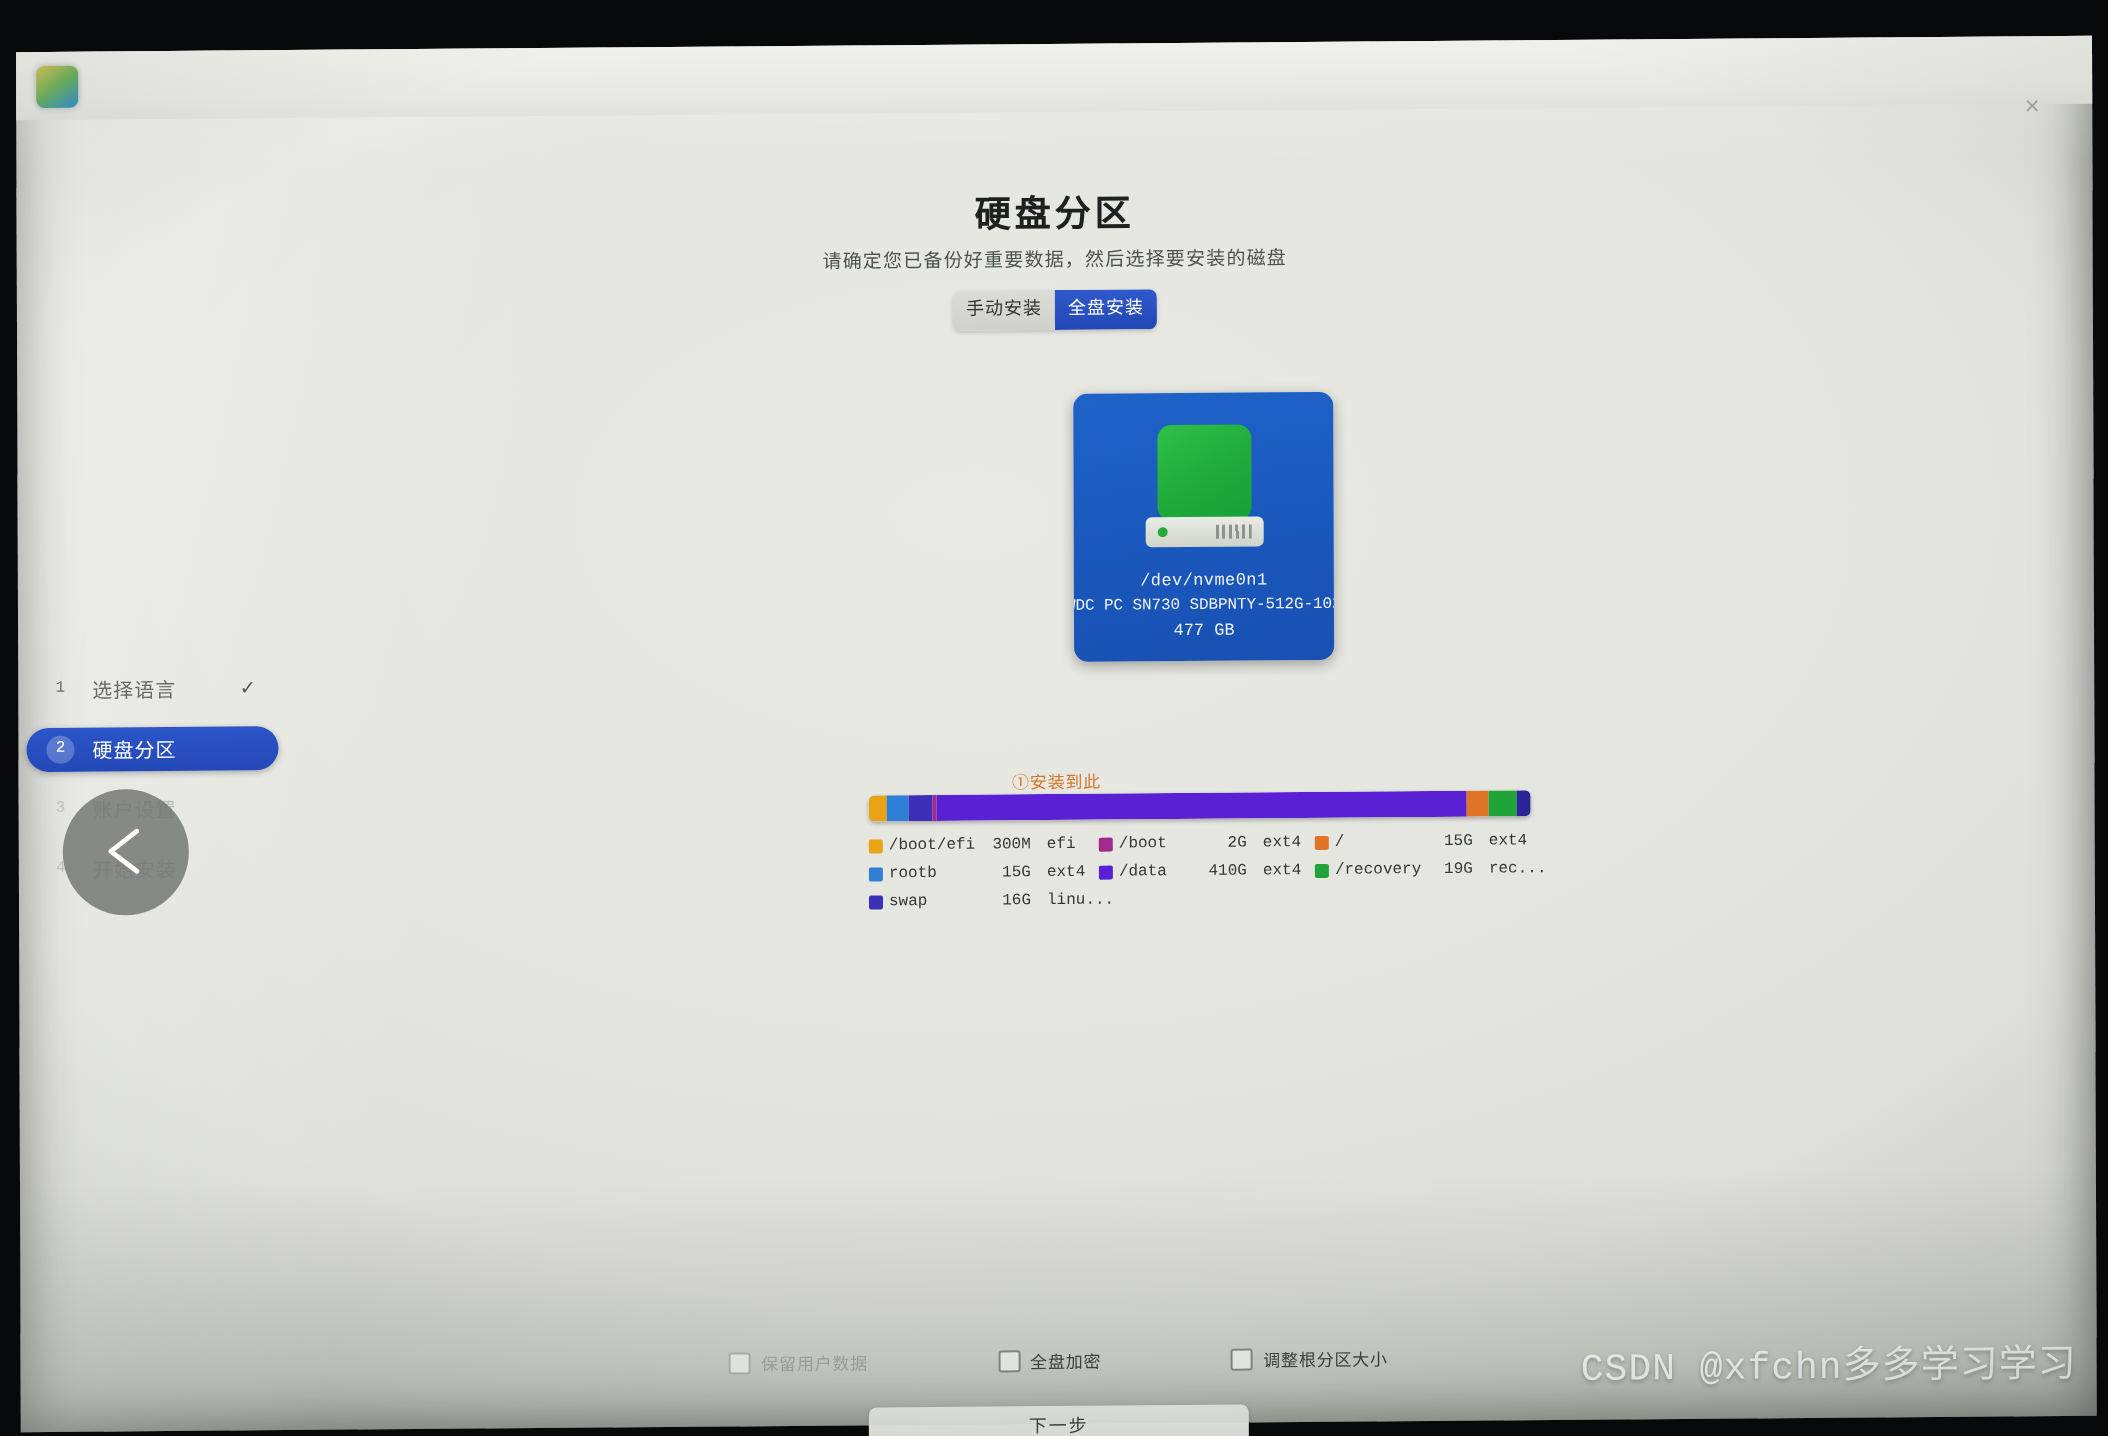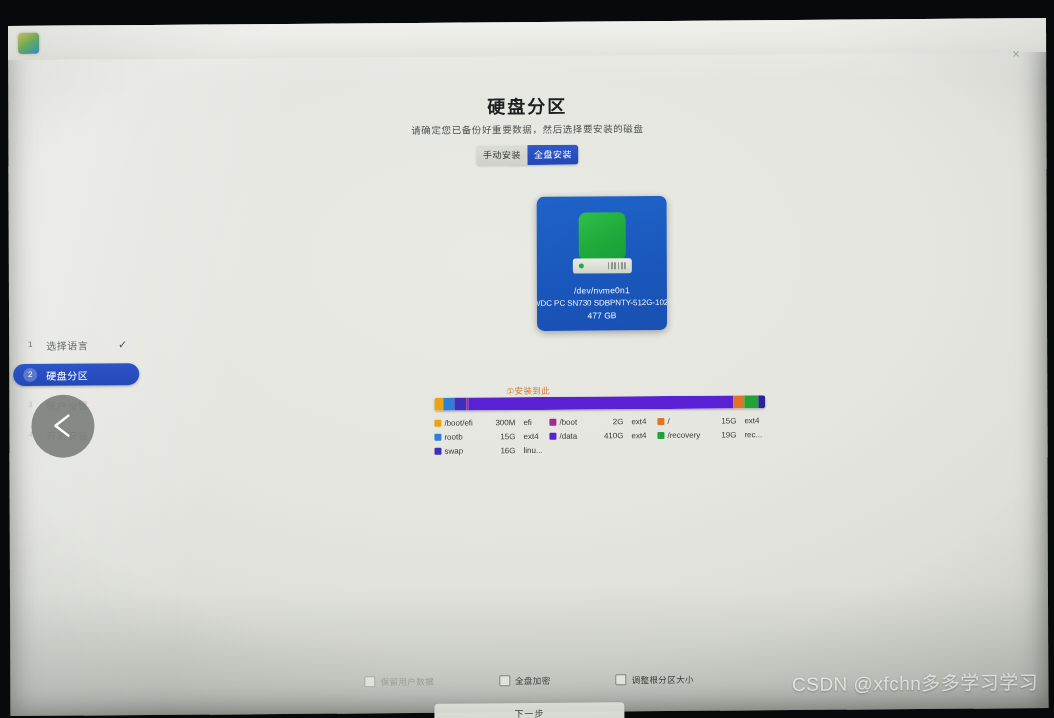--- a/index.html
+++ b/index.html
@@ -15,20 +15,21 @@
     font-family: "Liberation Sans", "DejaVu Sans", sans-serif;
     position: relative;
   }
 
   
   #photo {
     position: absolute;
     inset: 0;
     background: #08090a;
     overflow: hidden;
+    font-family: Liberation Mono, monospace;
   }
 
   
   #screen {
     position: absolute;
     left: 8px;
     top: 22px;
     width: 1038px;
     height: 690px;
     background:

